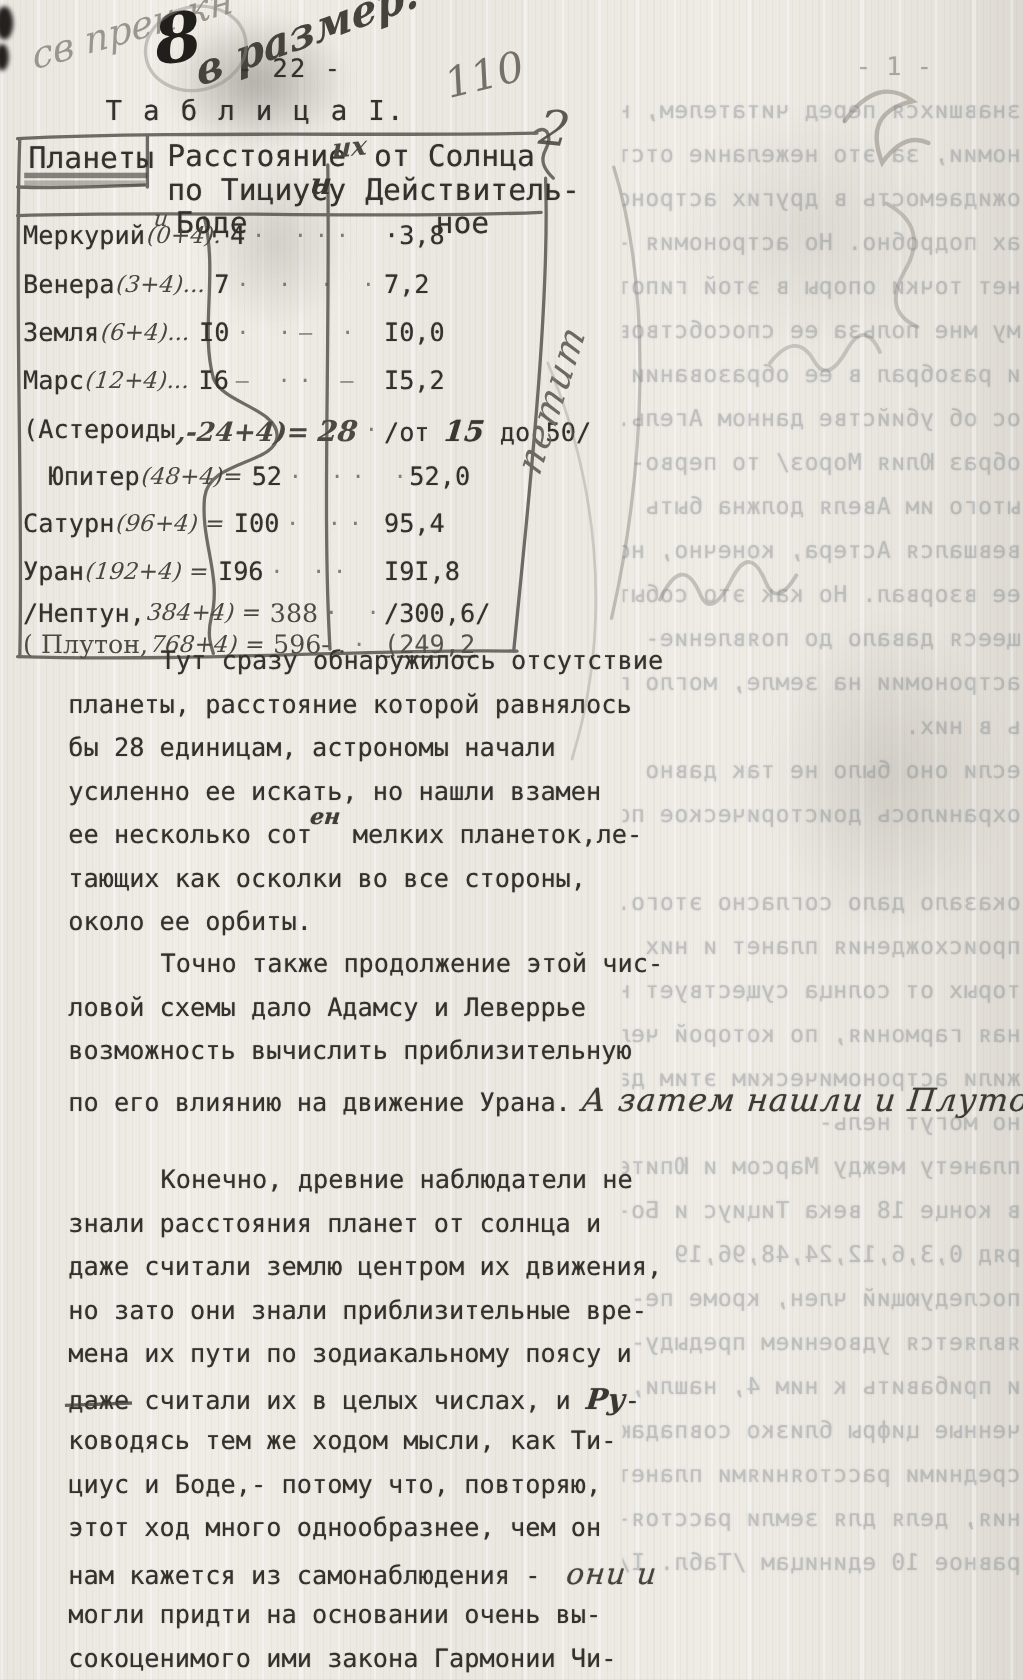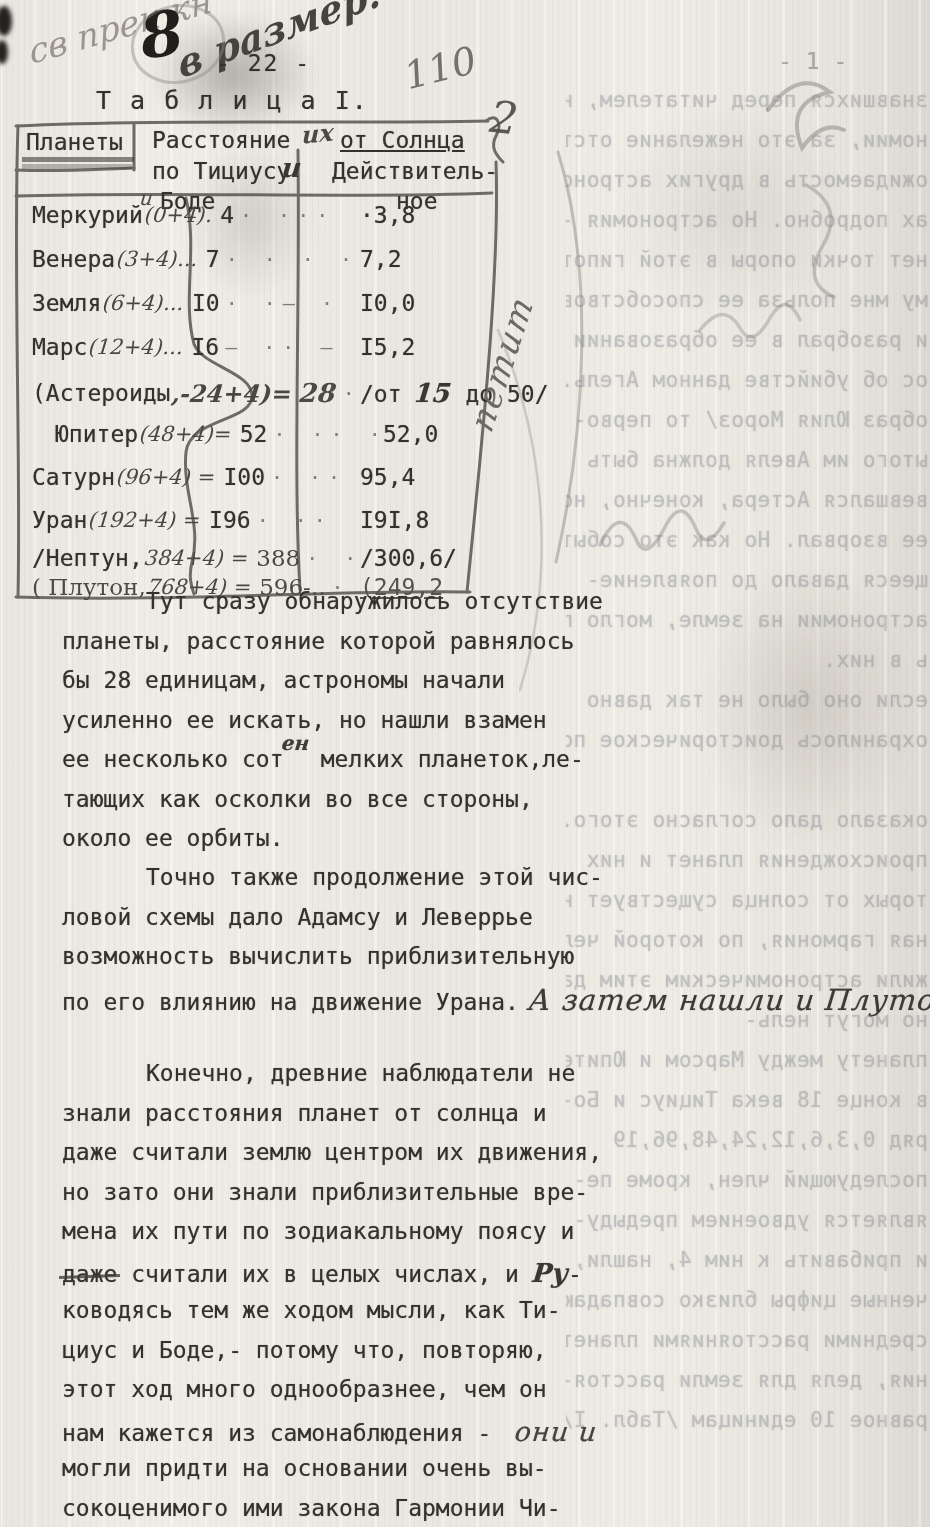--- a/index.html
+++ b/index.html
@@ -23,23 +23,23 @@
   .ann-tl{left:26px;top:6px;font-size:34px;transform:rotate(-16deg) skewX(-8deg);color:#8d8780;opacity:.85;}
   .ann-8{left:140px;top:-2px;font-size:62px;font-weight:bold;color:#211f1c;transform:rotate(-8deg);}
   .ann-dark{left:172px;top:6px;font-size:38px;font-weight:bold;transform:rotate(-20deg) skewX(-10deg);color:#46423c;}
   .pageno{left:216px;top:50px;font-size:23px;letter-spacing:2px;}
   .ann-110{left:404px;top:46px;font-size:38px;transform:rotate(-14deg);color:#76706a;}
   .ann-2{left:490px;top:92px;font-size:44px;color:#5d5852;transform:rotate(6deg);}
   .title{left:96px;top:86px;font-size:25px;letter-spacing:2px;}
   .pageno-r{left:778px;top:48px;font-size:23px;opacity:.35;}
 
   
-  .thead-cell{position:absolute;font-size:23px;white-space:nowrap;}
+  .thead-cell{position:absolute;font-size:27px;white-space:nowrap;}
   .plan-underline{position:absolute;background:rgba(62,58,53,.6);height:5px;}
-  .t-row{position:absolute;left:32px;width:496px;display:flex;align-items:center;
+  .t-row{position:absolute;left:21px;width:496px;display:flex;align-items:flex-start;
          font-size:23px;white-space:nowrap;}
   .c-formula{font-size:21px;margin:0 4px 0 2px;color:#4b463f;}
   .c-bode{margin-left:4px;}
   .c-leader{flex:1;overflow:hidden;white-space:nowrap;letter-spacing:7px;
             color:#5d5852;opacity:.75;font-size:20px;margin:0 6px;}
   .c-actual{width:168px;text-align:left;flex:none;}
   .hw-name .c-name,.hw-bode .c-bode{font-family:"DejaVu Serif","Liberation Serif",serif;
     color:#4e4943;text-shadow:none;}
   .r9 .c-actual{color:#57524b;text-shadow:none;text-decoration:underline;}
 
@@ -100,21 +100,21 @@
       <path d="M298,150 C300,320 293,470 300,590"></path>
       <path d="M186,198 C198,250 182,300 194,344 C202,366 252,372 252,396 C252,422 190,418 186,452 C182,492 202,524 192,562 C188,578 192,588 194,594"></path>
     </g>
   </svg>
 
   <div class="thead-cell tt" style="left:26px;top:129px;">Планеты</div>
   <div class="plan-underline" style="left:22px;top:157px;width:112px;"></div>
   <div class="plan-underline" style="left:22px;top:164px;width:110px;opacity:.55;"></div>
   <div class="thead-cell tt" style="left:152px;top:127px;">Расстояние</div>
   <div class="thead-cell hw" style="left:302px;top:119px;font-size:24px;font-weight:bold;transform:rotate(-6deg) skewX(-8deg);">их</div>
-  <div class="thead-cell tt" style="left:340px;top:127px;text-decoration:underline;">от  Солнца</div>
+  <div class="thead-cell tt" style="left:340px;top:127px;">от  Солнца</div>
   <div class="thead-cell tt" style="left:152px;top:158px;text-align:right;">по Тициусу</div>
   <div class="thead-cell hw" style="left:282px;top:152px;font-size:27px;font-weight:bold;color:#3a3631;">и</div>
   <div class="thead-cell tt" style="left:332px;top:158px;">Действитель-</div>
   <div class="thead-cell hw" style="left:140px;top:186px;font-size:20px;">и</div>
   <div class="thead-cell tt" style="left:160px;top:188px;">Боде</div>
   <div class="thead-cell tt" style="left:396px;top:188px;">ное</div>
 
   <div class="t-row" style="top:202px;">
     <span class="tt c-name">Меркурий</span>
       <span class="hw c-formula">(0+4).</span>

